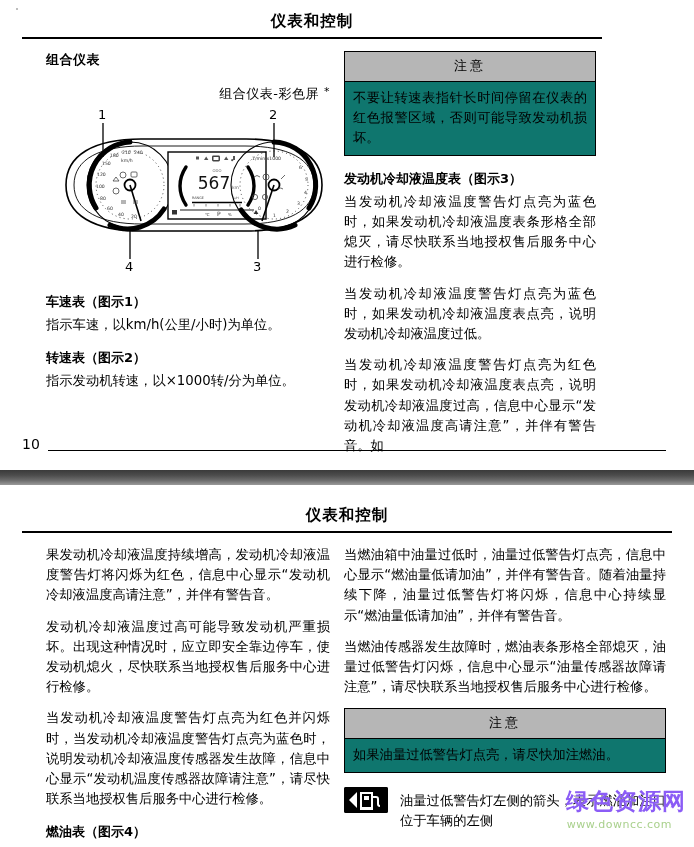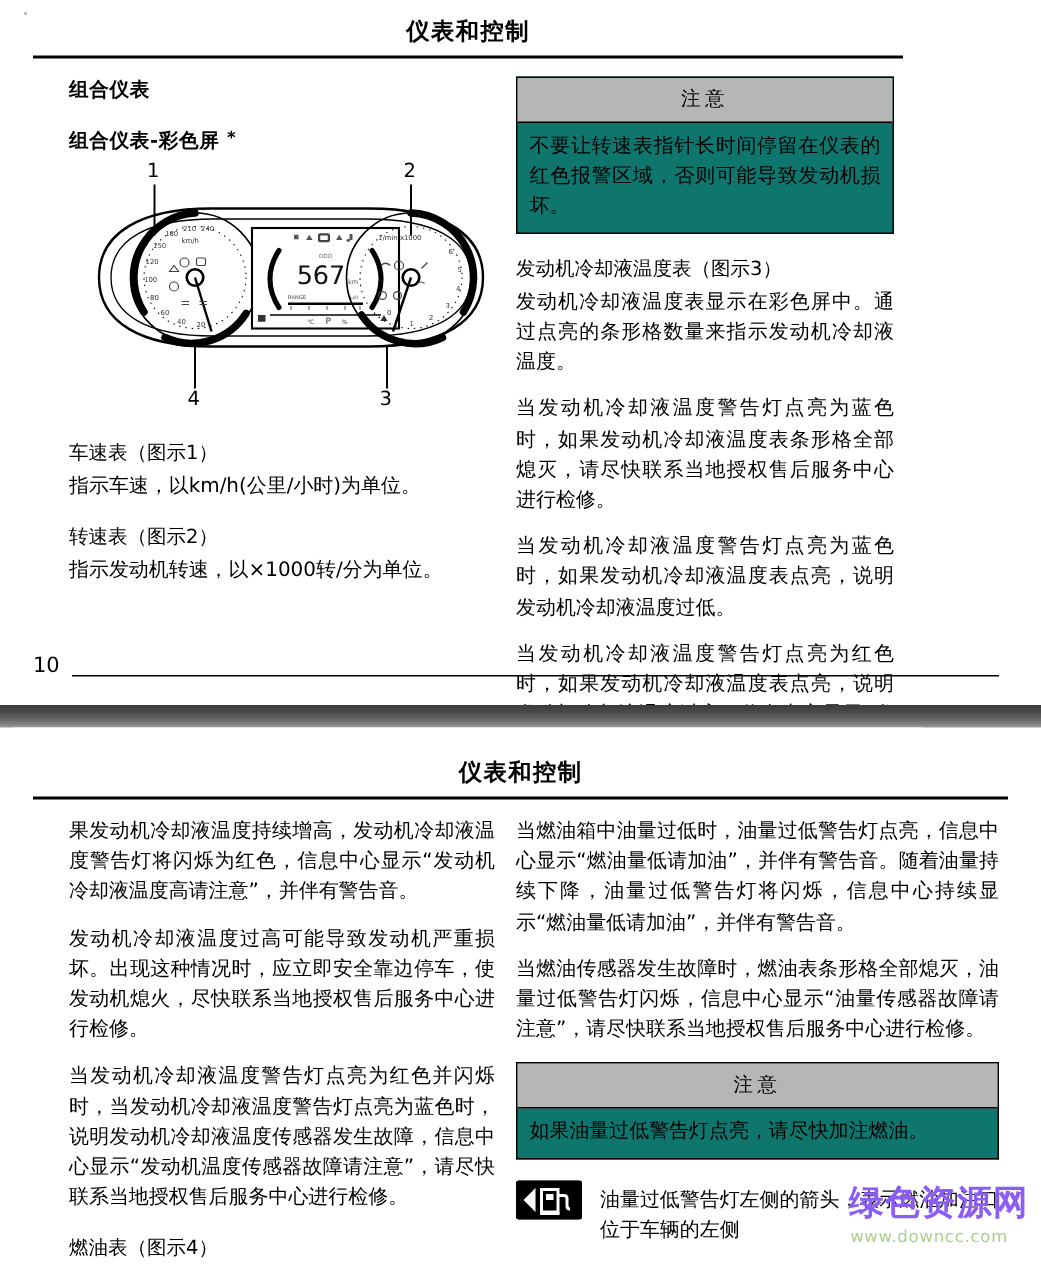--- a/index.html
+++ b/index.html
@@ -56,32 +56,33 @@
   }
 
   .h-sec {
     font-size: 13px;
     font-weight: bold;
     margin: 0 0 16px 0;
     letter-spacing: 0.5px;
   }
   .h-sub {
     font-size: 13px;
-    font-weight: bold;
+    font-weight: normal;
     margin: 0 0 6px 0;
     letter-spacing: 0.5px;
+    text-align: right;
   }
   .h-sub sup {
     font-size: 11px;
     vertical-align: top;
     margin-left: 5px;
   }
   .h-item {
     font-size: 13px;
-    font-weight: normal;
+    font-weight: bold;
     margin: 14px 0 4px 0;
   }
   p.body {
     font-size: 13.3px;
     line-height: 1.52;
     margin: 0 0 11px 0;
     text-align: justify;
     text-justify: inter-ideograph;
   }
 
@@ -344,21 +345,20 @@
       <p class="body">指示发动机转速，以×1000转/分为单位。</p>
     </div>
 
     <div class="col-right">
       <div class="notebox">
         <div class="notebox-title">注意</div>
         <div class="notebox-body">不要让转速表指针长时间停留在仪表的红色报警区域，否则可能导致发动机损坏。</div>
       </div>
 
       <div class="h-item" style="margin-top:4px">发动机冷却液温度表（图示3）</div>
-      <p class="body">发动机冷却液温度表显示在彩色屏中。通过点亮的条形格数量来指示发动机冷却液温度。</p>
       <p class="body">当发动机冷却液温度警告灯点亮为蓝色时，如果发动机冷却液温度表条形格全部熄灭，请尽快联系当地授权售后服务中心进行检修。</p>
       <p class="body">当发动机冷却液温度警告灯点亮为蓝色时，如果发动机冷却液温度表点亮，说明发动机冷却液温度过低。</p>
       <p class="body">当发动机冷却液温度警告灯点亮为红色时，如果发动机冷却液温度表点亮，说明发动机冷却液温度过高，信息中心显示“发动机冷却液温度高请注意”，并伴有警告音。如</p>
     </div>
   </div>
 
   <div class="footer">
     <div class="footer-num">10</div>
     <div class="footer-rule"></div>
   </div>

